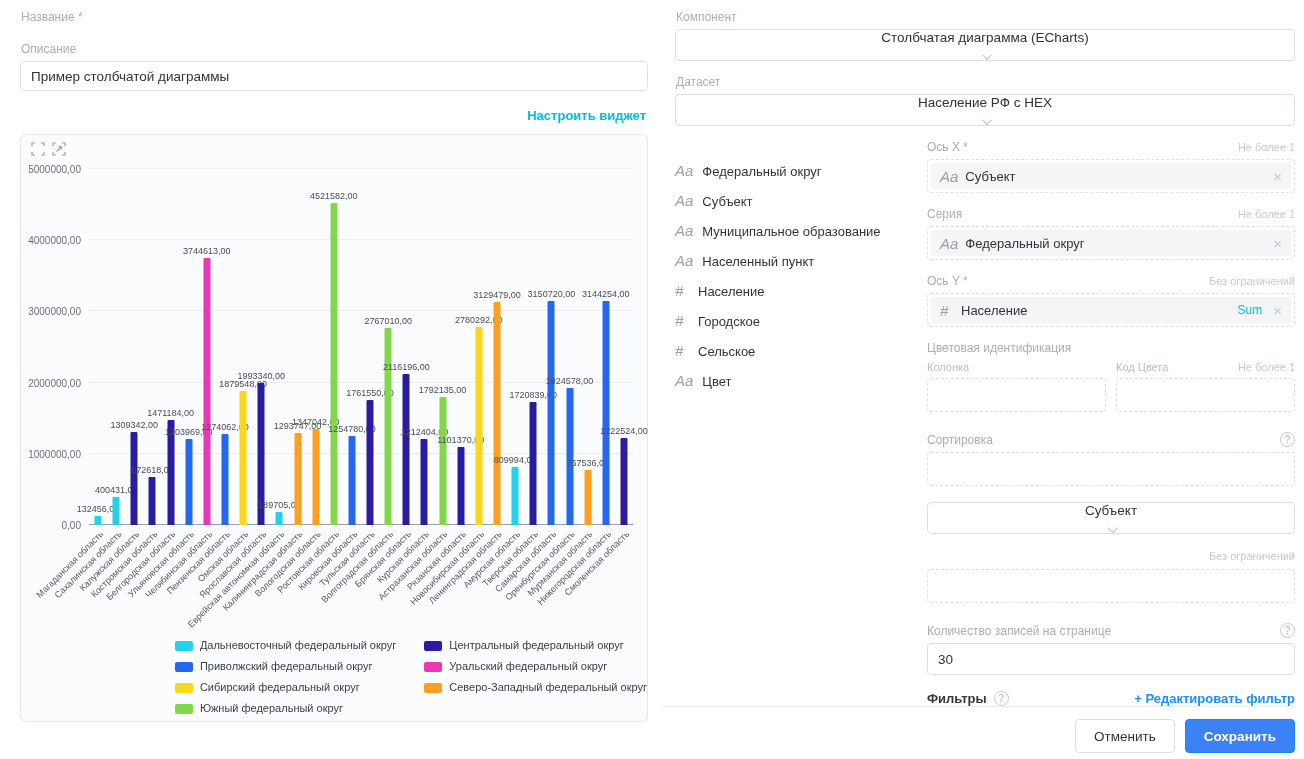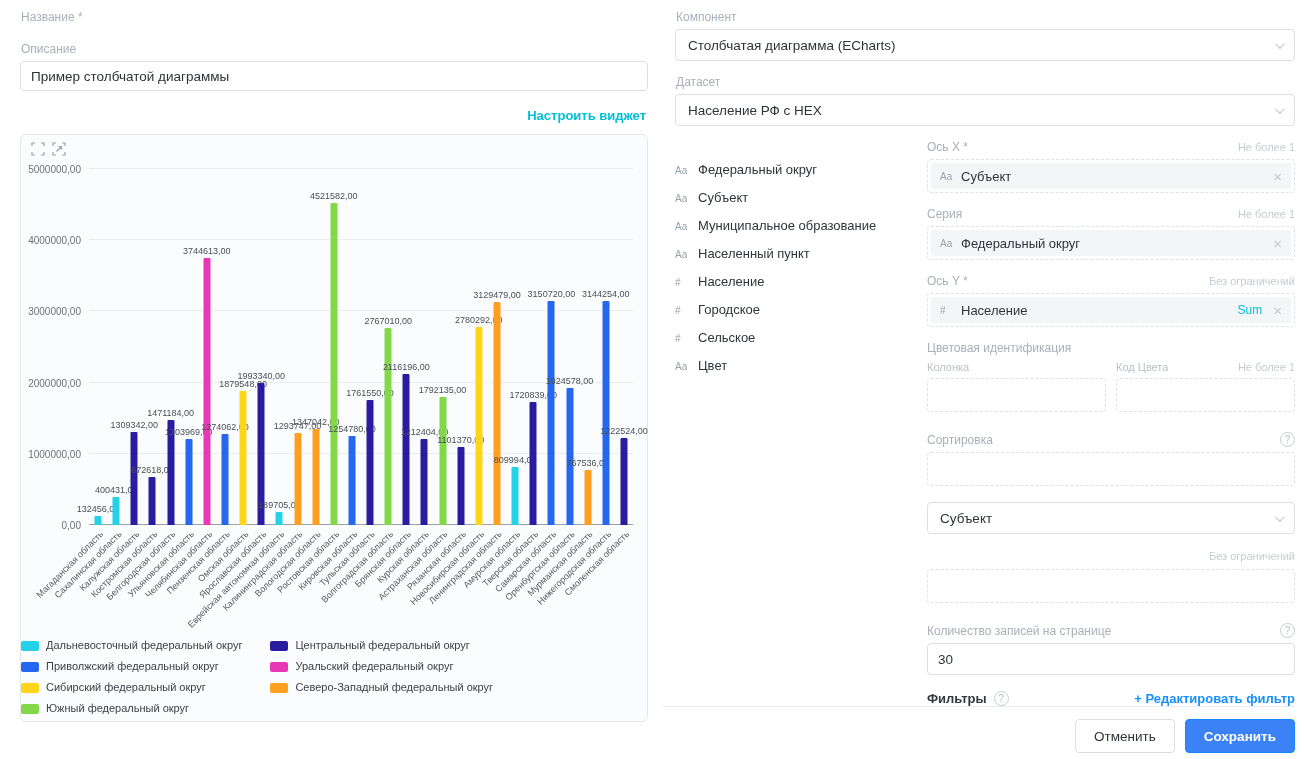--- a/index.html
+++ b/index.html
@@ -8,21 +8,21 @@
          font-family:"Liberation Sans", sans-serif; color:#2f3338; }
   .page { position:relative; width:1304px; height:759px; }
 
   
   .field-label { font-size:12px; color:#a9b0ba; margin:0 0 5px 1px; }
   .text-input { width:100%; height:30px; border:1px solid #dcdfe4; border-radius:4px;
                 padding:0 10px; font-size:13.5px; color:#2f3338; outline:none;
                 font-family:"Liberation Sans", sans-serif; background:#fff; }
   .select { width:100%; height:32px; border:1px solid #dcdfe4; border-radius:4px;
             display:flex; align-items:center; justify-content:space-between;
-            padding:0 12px; font-size:13.5px; color:#2f3338; cursor:pointer; background:#fff; }
+            padding:0 12px; font-size:13.5px; color:#2f3338; cursor:pointer; background:#fff;flex-direction:column; }
   .chev { width:7px; height:7px; border-right:1.5px solid #b9c0c7; border-bottom:1.5px solid #b9c0c7;
           transform:rotate(45deg) translateY(-2px); flex:none; }
   .help { width:15px; height:15px; border:1px solid #c6ccd3; border-radius:50%;
           color:#b6bdc4; font-size:10px; display:inline-flex; align-items:center;
           justify-content:center; flex:none; cursor:pointer; }
   .limit { font-size:11px; color:#c6ccd3; white-space:nowrap; }
 
   
   .left-col { position:absolute; left:20px; top:10px; width:628px; }
   .left-col .gap { height:13px; }
@@ -38,33 +38,33 @@
   .gridline { position:absolute; left:0; right:0; height:1px; background:#ebeef1; }
   .gridline.axisline { background:#9aa1a8; }
   .y-tick { position:absolute; right:calc(100% + 8px); font-size:10px; color:#6b7177; white-space:nowrap; }
   .slot { position:absolute; top:0; bottom:0; }
   .bar { position:absolute; bottom:0; left:50%; transform:translateX(-50%); width:7px; border-radius:1px 1px 0 0; }
   .v-label { position:absolute; left:50%; transform:translateX(-50%); white-space:nowrap;
              font-size:9px; color:#4a4f55; }
   .x-label { position:absolute; top:calc(100% + 4px); right:50%; transform:rotate(-45deg);
              transform-origin:100% 0; white-space:nowrap; font-size:9px; color:#555a60; }
 
-  .legend { position:absolute; left:0; right:0; top:504px; display:flex; justify-content:flex-start; }
+  .legend { position:absolute; left:0; right:0; top:504px; display:flex; justify-content:flex-end; }
   .legend-grid { display:grid; grid-template-columns:auto auto; gap:8px 28px; }
   .legend-item { display:flex; align-items:center; gap:7px; font-size:11px; color:#3a3f45;
                  line-height:13px; cursor:pointer; }
   .swatch { width:18px; height:10px; border-radius:2px; flex:none; }
 
   
   .right-col { position:absolute; left:675px; top:10px; width:620px; height:745px; }
   .right-col .select { margin-bottom:14px; }
   .cols { display:flex; margin-top:12px; }
   .fields { width:252px; padding-top:22px; }
   .field-item { display:flex; align-items:baseline; gap:9px; margin-bottom:13px; cursor:grab; }
-  .type-ico { color:#9aa2ab; font-size:10px; flex:none; min-width:14px; }
+  .type-ico { color:#9aa2ab; font-size:15px; flex:none; min-width:14px;font-style:italic; }
   .field-name { font-size:13px; color:#2f353b; }
 
   .cfg { flex:1; }
   .cfg-group { margin-bottom:14px; }
   .cfg-head { display:flex; justify-content:space-between; align-items:center; margin-bottom:5px; }
   .cfg-label { font-size:12px; color:#a9b0ba; }
   .zone { border:1px dashed #dde1e6; border-radius:4px; min-height:34px; padding:3px;
           display:flex; align-items:center; gap:6px; background:#fff; }
   .chip { flex:1; display:flex; align-items:center; background:#f3f5f7; border-radius:3px;
           height:26px; padding:0 9px; font-size:13px; color:#2f353b; gap:7px; }

